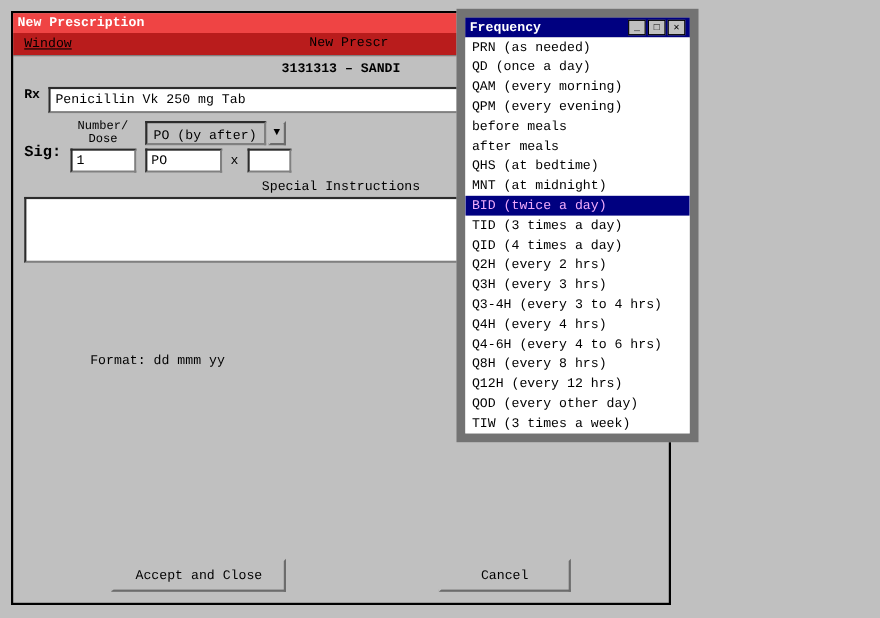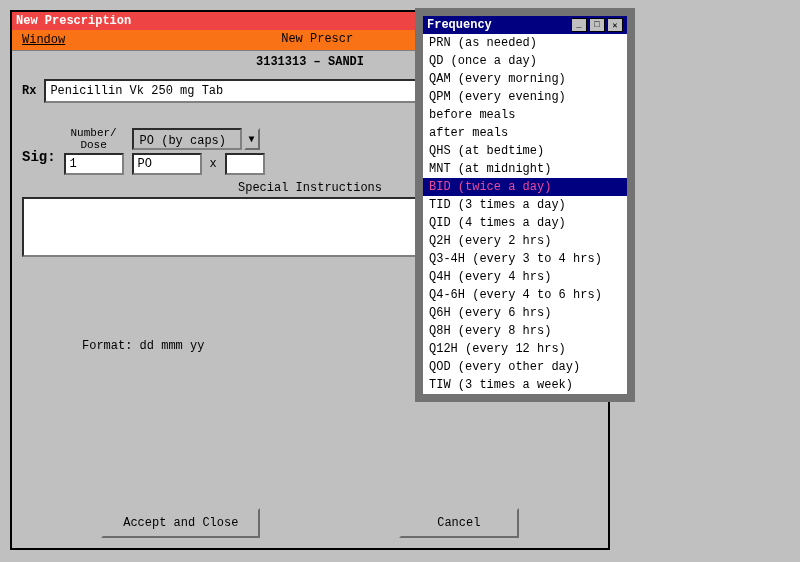--- a/index.html
+++ b/index.html
@@ -47,21 +47,21 @@
       border: 1px solid #000;
       font-size: 9px;
       display: flex;
       align-items: center;
       justify-content: center;
       cursor: pointer;
       color: #000;
     }
 
     .menu-bar {
-      background: #f97316;
+      background: #b91c1c;
       display: flex;
       justify-content: space-between;
       padding: 2px 6px;
       border-bottom: 1px solid #808080;
     }
 
     .menu-item {
       padding: 1px 4px;
       cursor: pointer;
       font-size: 12px;
@@ -74,22 +74,22 @@
       font-size: 12px;
       font-weight: bold;
     }
 
     .form-content {
       padding: 6px 10px;
     }
 
     .rx-row {
       display: flex;
-      align-items: center;
-      margin-bottom: 24px;
+      align-items: flex-start;
+      margin-bottom: 6px;
       gap: 8px;
     }
 
     .rx-label {
       font-weight: bold;
       font-size: 12px;
     }
 
     .rx-input {
       flex: 1;
@@ -242,21 +242,21 @@
     .freq-item {
       padding: 2px 6px;
       cursor: pointer;
       font-family: 'Courier New', Courier, monospace;
       font-size: 12px;
       white-space: nowrap;
     }
 
     .freq-item.selected {
       background: #000080;
-      color: #ec4899;
+      color: #f0abfc;
     }
   </style>
 </head>
 <body>
 
 <div class="main-window">
 
   <div class="title-bar">
     <span>New Prescription</span>
     <div class="title-bar-buttons">
@@ -285,21 +285,21 @@
     <div style="display:flex; align-items:flex-start; gap:8px; margin-bottom:6px;">
       <span class="sig-label" style="margin-top:22px;">Sig:</span>
       <div style="flex:1;">
 
         <div style="display:flex; align-items:center; gap:8px; margin-bottom:2px;">
           <div style="width:60px; text-align:center; font-size:11px;">
             <div>Number/</div>
             <div>Dose</div>
           </div>
           <div style="display:flex; align-items:center; gap:2px; flex:1;">
-            <div style="padding:2px 6px; background:#c0c0c0; border:2px inset #808080; height:22px; font-family:'Courier New',Courier,monospace; font-size:12px; min-width:110px; line-height:18px;">PO (by caps)</div>
+            <div style="padding:2px 6px; background:#c0c0c0; border:2px inset #808080; height:22px; font-family:'Courier New',Courier,monospace; font-size:12px; min-width:110px; line-height:18px;">PO (by after)</div>
             <div class="dropdown-arrow">▼</div>
           </div>
           <span style="font-size:12px; margin-left:4px;">ion</span>
         </div>
 
         <div style="display:flex; align-items:center; gap:8px;">
           <input class="small-input" type="text" value="1" style="">
           <input class="small-input" type="text" style="width: 70px;" value="PO">
           <span style="font-size:12px;">x</span>
           <input class="small-input" type="text" style="width: 40px;">
@@ -362,22 +362,22 @@
       <div class="freq-item">QAM (every morning)</div>
       <div class="freq-item">QPM (every evening)</div>
       <div class="freq-item">before meals</div>
       <div class="freq-item">after meals</div>
       <div class="freq-item">QHS (at bedtime)</div>
       <div class="freq-item">MNT (at midnight)</div>
       <div class="freq-item selected">BID (twice a day)</div>
       <div class="freq-item">TID (3 times a day)</div>
       <div class="freq-item">QID (4 times a day)</div>
       <div class="freq-item">Q2H (every 2 hrs)</div>
+      <div class="freq-item">Q3H (every 3 hrs)</div>
       <div class="freq-item">Q3-4H (every 3 to 4 hrs)</div>
       <div class="freq-item">Q4H (every 4 hrs)</div>
       <div class="freq-item">Q4-6H (every 4 to 6 hrs)</div>
-      <div class="freq-item">Q6H (every 6 hrs)</div>
       <div class="freq-item">Q8H (every 8 hrs)</div>
       <div class="freq-item">Q12H (every 12 hrs)</div>
       <div class="freq-item">QOD (every other day)</div>
       <div class="freq-item">TIW (3 times a week)</div>
     </div>
 </div>
 
 </body></html>

